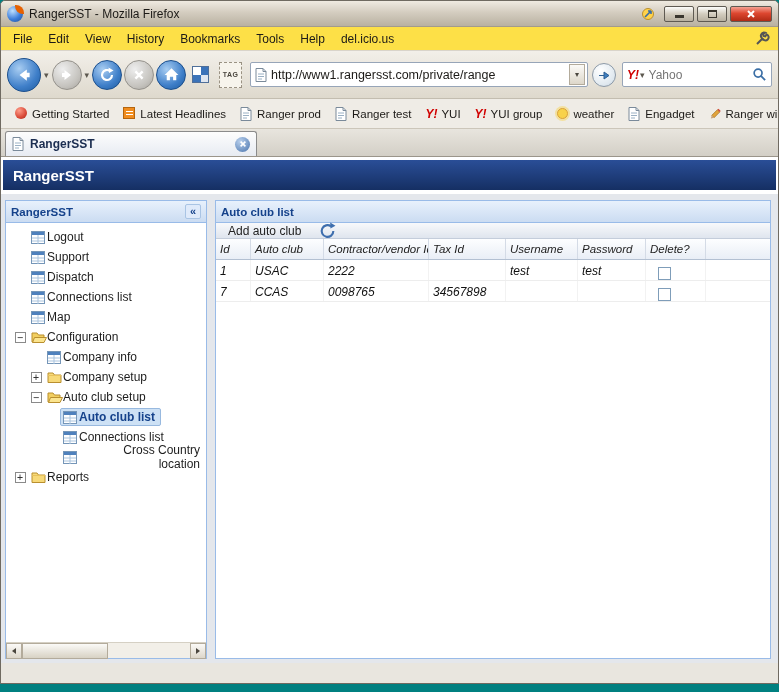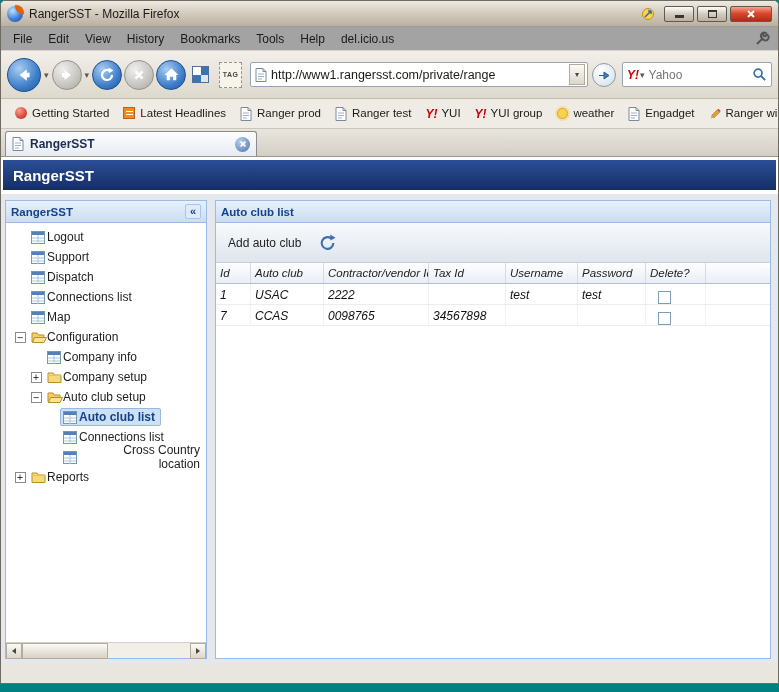--- a/index.html
+++ b/index.html
@@ -23,21 +23,21 @@
   .tb-spacer { flex:1; }
   .pin-ic { width:14px; height:14px; margin-right:6px; display:inline-flex; }
   .winbtn { width:30px; height:16px; border:1px solid #5f5a52; border-radius:2px; margin-left:3px;
             background:linear-gradient(#fdfdfb,#d3ccbe 50%,#b8b0a0);
             display:flex; align-items:center; justify-content:center; }
   .winbtn.close { width:42px; background:linear-gradient(#f5a192,#dd4730 45%,#b02a15); }
   .g-min { width:9px; height:3px; background:#3a362e; align-self:flex-end; margin-bottom:3px; }
   .g-max { width:9px; height:8px; border:1px solid #3a362e; border-top-width:2px; background:transparent; }
 
   
-  .menubar { height:24px; background:#a3a3a3; border-bottom:1px solid #d9d4ca;
+  .menubar { height:24px; background:#fde047; border-bottom:1px solid #d9d4ca;
              display:flex; align-items:center; padding:0 4px; }
   .menu-item { font-size:12px; color:#1c1a17; padding:3px 8px; }
   .menu-spacer { flex:1; }
   .wrench { width:16px; height:16px; margin-right:4px; display:inline-flex; }
 
   
   .navbar { height:48px; background:linear-gradient(#f2efe9,#ded9cd);
             border-bottom:1px solid #c3bdb0; display:flex; align-items:center; padding:0 6px; gap:2px; }
   .cbtn { border-radius:50%; display:flex; align-items:center; justify-content:center; flex:0 0 auto; }
   .cbtn.blue { background: radial-gradient(circle at 35% 30%, #a8cdf2 0%, #3f7fc9 60%, #1d5a9e 100%);
@@ -65,21 +65,21 @@
   .searchbox { width:150px; height:25px; background:#fff; border:1px solid #97a5b8; border-radius:2px;
                display:flex; align-items:center; padding:0 4px; flex:0 0 auto; }
   .yicon { color:#d00000; font-weight:bold; font-style:italic; font-size:12px; }
   .searchbox input { flex:1; min-width:0; border:none; outline:none; font-size:12px; color:#888;
                font-family:"Liberation Sans", sans-serif; background:transparent; padding-left:3px; }
   .mag { width:15px; height:15px; display:inline-flex; }
 
   
   .bookmarks { height:30px; background:#efece6; border-bottom:1px solid #ccc6ba;
                display:flex; align-items:center; padding:0 8px; gap:2px; }
-  .bm { display:flex; align-items:flex-start; gap:4px; font-size:11.5px; color:#1c1a17; padding:3px 6px; white-space:nowrap; }
+  .bm { display:flex; align-items:center; gap:4px; font-size:11.5px; color:#1c1a17; padding:3px 6px; white-space:nowrap; }
   .bm-ic { width:13px; height:13px; display:inline-flex; flex:0 0 auto; }
   .ic-start { width:12px; height:12px; border-radius:50%;
               background:radial-gradient(circle at 35% 30%, #ff9d8a 0%, #d94a38 60%, #a32617 100%); }
   .ic-news { width:12px; height:12px; background:#f08c1e; border:1px solid #b5650d; position:relative; }
   .ic-news::before { content:""; position:absolute; left:2px; top:3px; width:7px; height:1px; background:#fff;
               box-shadow:0 3px 0 #fff; }
   .ic-sun { width:11px; height:11px; border-radius:50%; background:#f8d24a; border:1px solid #d9a13a;
             box-shadow:0 0 0 2px rgba(248,210,74,.45); margin:1px; }
 
   
@@ -124,21 +124,21 @@
   .hscroll { height:16px; flex:0 0 auto; display:flex; align-items:center; background:#f2efe8;
              border-top:1px solid #d5d0c4; }
   .sarrow { width:16px; height:16px; background:linear-gradient(#fbfaf7,#ddd7ca); border:1px solid #b3ab9b;
             display:flex; align-items:center; justify-content:center; flex:0 0 auto; }
   .tri-l { width:0; height:0; border-right:4px solid #4a463e; border-top:3px solid transparent; border-bottom:3px solid transparent; }
   .tri-r { width:0; height:0; border-left:4px solid #4a463e; border-top:3px solid transparent; border-bottom:3px solid transparent; }
   .sthumb { width:86px; height:16px; background:linear-gradient(#fbfaf7,#d8d2c4); border:1px solid #b3ab9b; flex:0 0 auto; }
   .strack { flex:1; }
 
   
-  .toolbar { height:40px; background:linear-gradient(#f8f9fb,#dfe5ee); border-bottom:1px solid #c4cddb;
+  .toolbar { height:16px; background:linear-gradient(#f8f9fb,#dfe5ee); border-bottom:1px solid #c4cddb;
              display:flex; align-items:center; padding:0 8px; gap:14px; flex:0 0 auto; }
   .tbtn { font-size:12px; color:#222; padding:2px 4px; }
   .tico { width:17px; height:17px; display:inline-flex; }
 
   .grid { flex:1; display:flex; flex-direction:column; overflow:hidden;font-style:italic; }
   .grid-header { display:flex; height:21px; flex:0 0 auto; border-bottom:1px solid #b3c0d2;
                  background:linear-gradient(#fdfeff,#e9eef6); }
   .gcell { border-right:1px solid #d4dbe6; padding:4px 0 0 4px; font-size:11.5px; color:#222; flex:0 0 auto;
            white-space:nowrap; overflow:hidden; }
   .grow { display:flex; height:21px; flex:0 0 auto; border-bottom:1px solid #ededed; background:#fff; }

